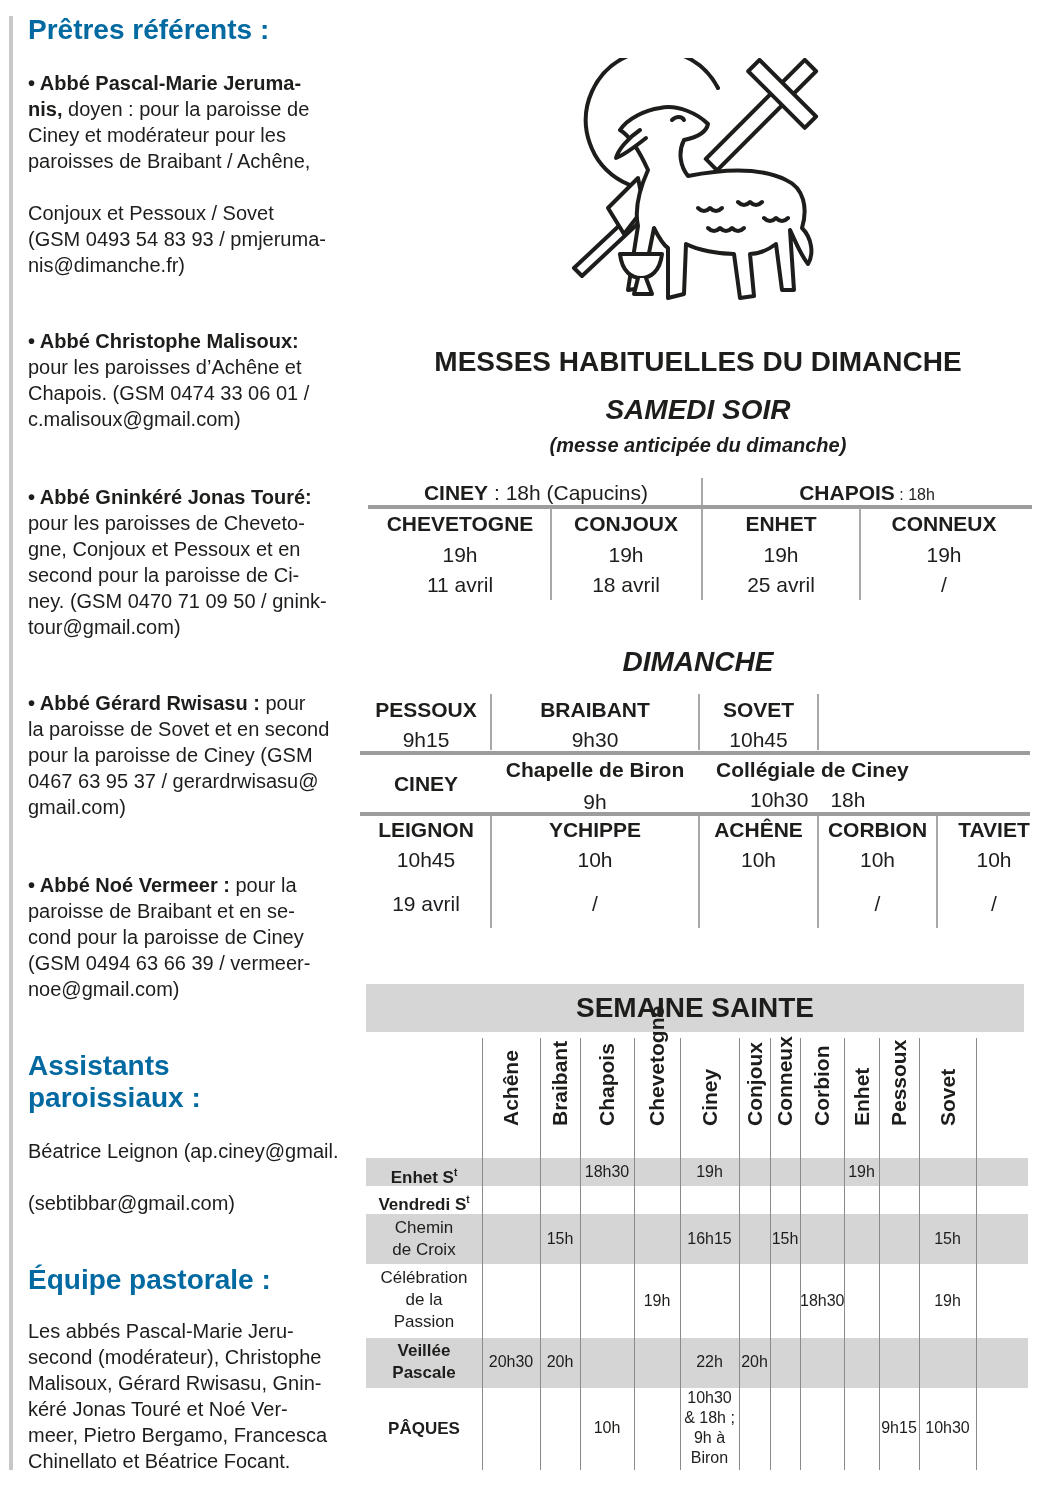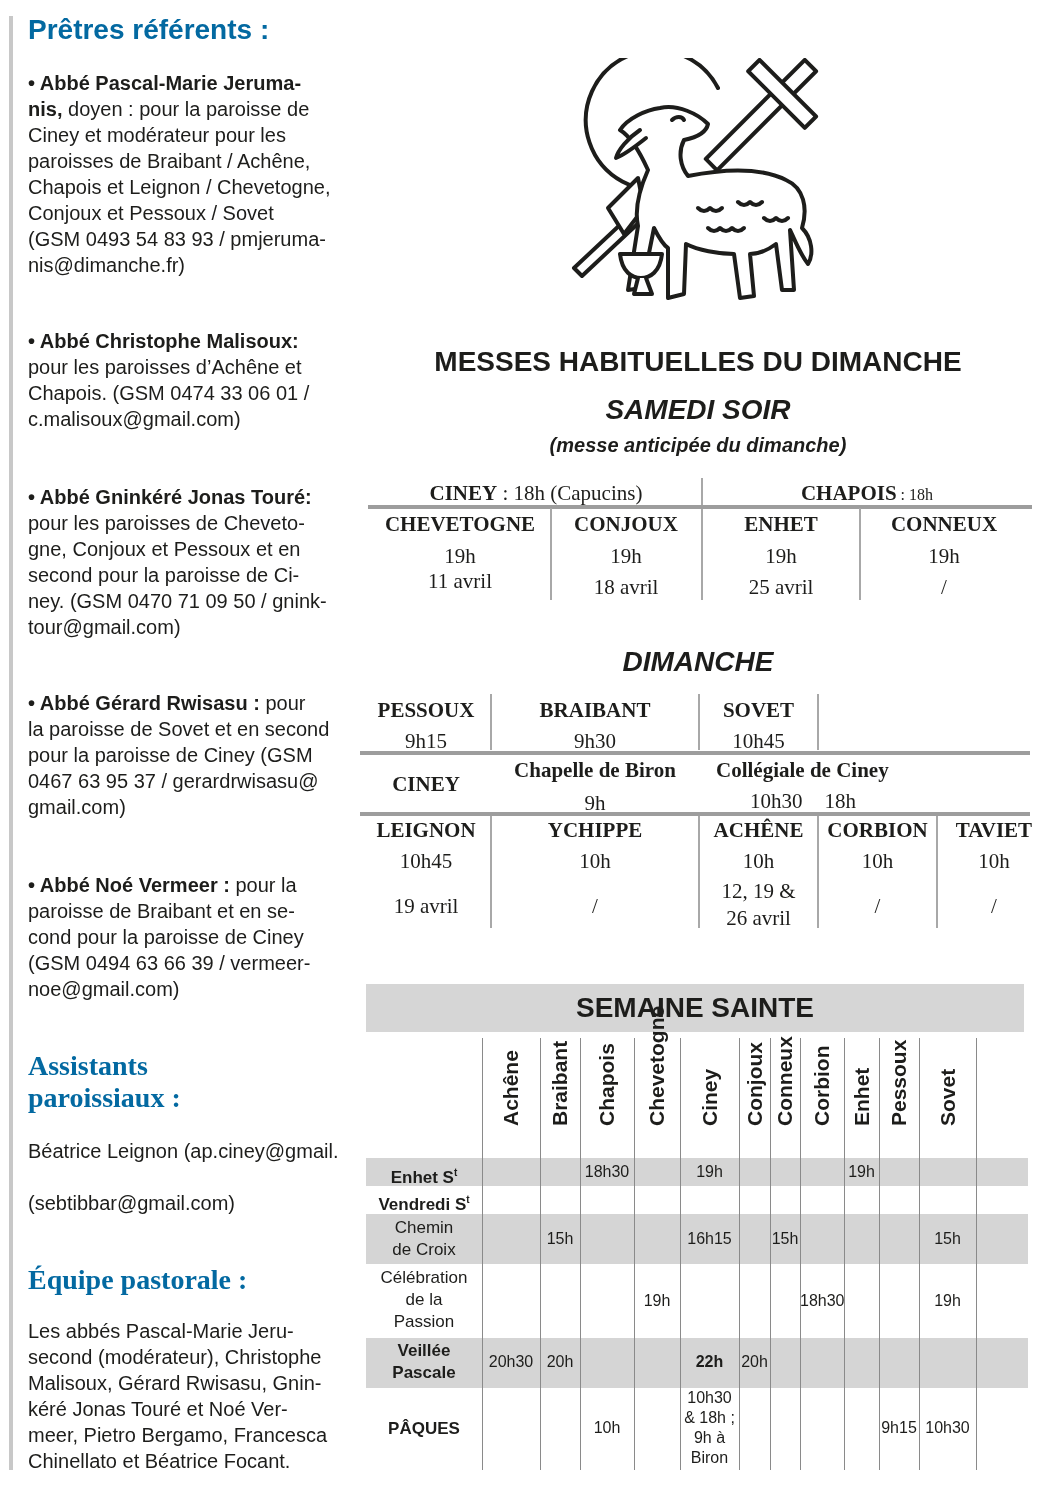--- a/index.html
+++ b/index.html
@@ -17,21 +17,21 @@
   .pr { position: absolute; left: 0; width: 318px; }
 
   
   .logo { position: absolute; left: 568px; top: 58px; width: 270px; height: 250px; }
 
   .title-main { position: absolute; left: 366px; width: 664px; top: 346px; text-align: center; font-size: 28px; font-weight: bold; letter-spacing: 0px; }
   .title-sam { position: absolute; left: 366px; width: 664px; top: 394px; text-align: center; font-size: 28px; font-weight: bold; font-style: italic; }
   .sub-sam { position: absolute; left: 366px; width: 664px; top: 434px; text-align: center; font-size: 20px; font-weight: bold; font-style: italic; }
   .title-dim { position: absolute; left: 366px; width: 664px; top: 646px; text-align: center; font-size: 28px; font-weight: bold; font-style: italic; }
 
-  .abs { position: absolute; font-family: Liberation Serif, serif; }
+  .abs { position: absolute; }
   .ctr { text-align: center; white-space: nowrap; }
   .bold { font-weight: bold; }
   .t20 { font-size: 21px; }
   .vline { position: absolute; width: 2px; background: #a8a8a8; }
   .hline { position: absolute; height: 4px; background: #9d9d9d; }
 
   
   .ss-band { position: absolute; left: 366px; top: 984px; width: 658px; height: 48px; background: #d6d6d6; }
   .ss-title { position: absolute; left: 366px; top: 992px; width: 658px; text-align: center; font-size: 28px; font-weight: bold; }
   .row-bg { position: absolute; left: 366px; width: 662px; background: #d5d5d5; }
@@ -47,21 +47,21 @@
 <div class="left-rule"></div>
 
 <div class="left">
   <h2 class="h-pretres">Prêtres référents :</h2>
 
   <div class="pr" style="top:60px">
     <p><b>• Abbé Pascal-Marie Jeruma-</b><br>
     <span><b>nis,</b> doyen : pour la paroisse de</span><br>
     <span>Ciney et modérateur pour les</span><br>
     <span>paroisses de Braibant / Achêne,</span><br>
-    <span>Chapois et Leignon / Chevetogne,</span><br>
+    <br>
     <span>Conjoux et Pessoux / Sovet</span><br>
     <span>(GSM 0493 54 83 93 / pmjeruma-</span><br>
     <span>nis@dimanche.fr)</span></p>
   </div>
 
   <div class="pr" style="top:318px">
     <p><b>• Abbé Christophe Malisoux:</b><br>
     <span>pour les paroisses d’Achêne et</span><br>
     <span>Chapois. (GSM 0474 33 06 01 /</span><br>
     <span>c.malisoux@gmail.com)</span></p>
@@ -153,21 +153,21 @@
     <b>CHAPOIS</b><span style="font-size:16px"> : 18h</span>
   </div>
   <div class="vline" style="left:701px;top:478px;height:122px"></div>
   <div class="hline" style="left:368px;top:505px;width:664px"></div>
   <div class="vline" style="left:550px;top:508px;height:92px"></div>
   <div class="vline" style="left:859px;top:508px;height:92px"></div>
 
   <div class="abs ctr" style="left:370px;width:180px;top:512px">
     <div class="bold t20">CHEVETOGNE</div>
     <div class="t20" style="margin-top:7px">19h</div>
-    <div class="t20" style="">11 avril</div>
+    <div class="t20" style="margin-top:6px">11 avril</div>
   </div>
   <div class="abs ctr" style="left:552px;width:148px;top:512px">
     <div class="bold t20">CONJOUX</div>
     <div class="t20" style="margin-top:7px">19h</div>
     <div class="t20" style="margin-top:6px">18 avril</div>
   </div>
   <div class="abs ctr" style="left:703px;width:156px;top:512px">
     <div class="bold t20">ENHET</div>
     <div class="t20" style="margin-top:7px">19h</div>
     <div class="t20" style="margin-top:6px">25 avril</div>
@@ -225,21 +225,20 @@
     <div class="t20" style="margin-top:20px">19 avril</div>
   </div>
   <div class="abs ctr" style="left:492px;width:206px;top:818px">
     <div class="bold t20">YCHIPPE</div>
     <div class="t20" style="margin-top:6px">10h</div>
     <div class="t20" style="margin-top:20px">/</div>
   </div>
   <div class="abs ctr" style="left:700px;width:117px;top:818px">
     <div class="bold t20">ACHÊNE</div>
     <div class="t20" style="margin-top:6px">10h</div>
-    <div class="t20" style="margin-top:4px;line-height:27px"><span>12, 19 &amp;</span><br><span>26 avril</span></div>
   </div>
   <div class="abs ctr" style="left:819px;width:117px;top:818px">
     <div class="bold t20">CORBION</div>
     <div class="t20" style="margin-top:6px">10h</div>
     <div class="t20" style="margin-top:20px">/</div>
   </div>
   <div class="abs ctr" style="left:948px;width:92px;top:818px">
     <div class="bold t20">TAVIET</div>
     <div class="t20" style="margin-top:6px">10h</div>
     <div class="t20" style="margin-top:20px">/</div>
@@ -313,18 +312,18 @@
 <div class="cell" style="left: 844px; width: 35px; top: 1162px;">19h</div>
 <div class="cell" style="left: 540px; width: 40px; top: 1229px;">15h</div>
 <div class="cell" style="left: 680px; width: 59px; top: 1229px;">16h15</div>
 <div class="cell" style="left: 770px; width: 30px; top: 1229px;">15h</div>
 <div class="cell" style="left: 919px; width: 57px; top: 1229px;">15h</div>
 <div class="cell" style="left: 634px; width: 46px; top: 1291px;">19h</div>
 <div class="cell" style="left: 800px; width: 44px; top: 1291px;">18h30</div>
 <div class="cell" style="left: 919px; width: 57px; top: 1291px;">19h</div>
 <div class="cell" style="left: 482px; width: 58px; top: 1352px;">20h30</div>
 <div class="cell" style="left: 540px; width: 40px; top: 1352px;">20h</div>
-<div class="cell" style="left: 680px; width: 59px; top: 1352px; font-weight: bold;">22h</div>
+<div class="cell" style="left: 680px; width: 59px; top: 1352px;">22h</div>
 <div class="cell" style="left: 739px; width: 31px; top: 1352px;">20h</div>
 <div class="cell" style="left: 580px; width: 54px; top: 1418px;">10h</div>
 <div class="cell" style="left: 680px; width: 59px; top: 1388px;">10h30<br>&amp; 18h ;<br>9h à<br>Biron</div>
 <div class="cell" style="left: 879px; width: 40px; top: 1418px;">9h15</div>
 <div class="cell" style="left: 919px; width: 57px; top: 1418px;">10h30</div>
 
 </body></html>

